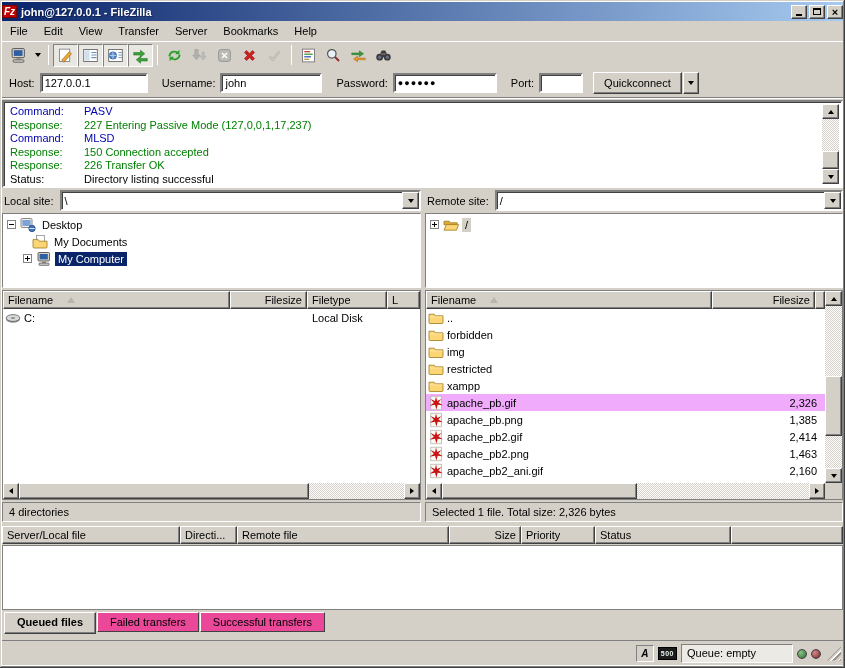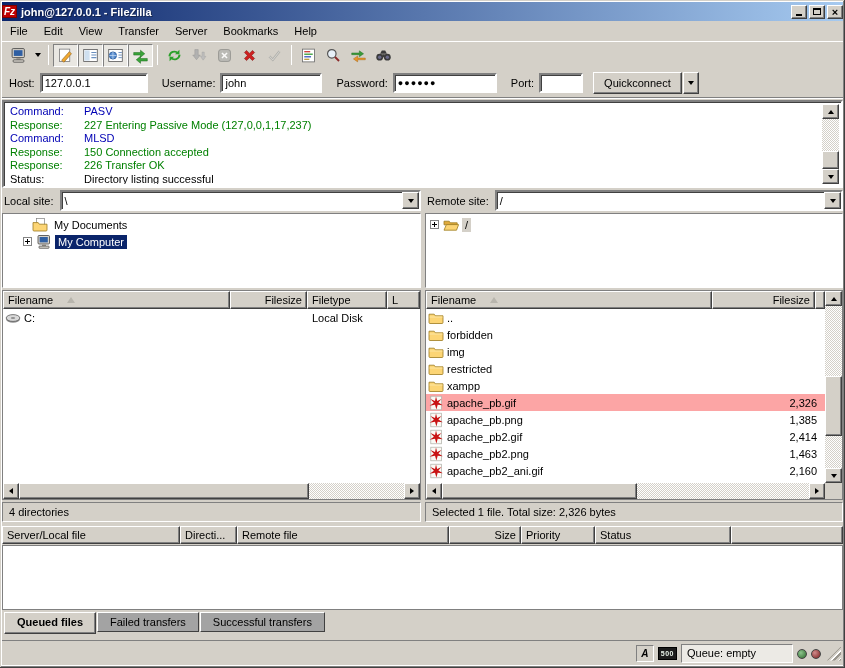--- a/index.html
+++ b/index.html
@@ -98,39 +98,39 @@
   .listpane.locall{left:0;width:419px;}
   .listpane.remotel{left:423px;width:418px;}
   .vsplit2{position:absolute;left:419px;top:0;width:4px;height:234px;background:#d4d0c8;}
   .colhdr{position:absolute;left:0;top:0;right:0;height:18px;display:flex;background:#d4d0c8;}
   .col{height:18px;padding:2px 4px;display:flex;align-items:center;overflow:hidden;white-space:nowrap;}
   .col.right{justify-content:flex-end;}
   .sort-asc{width:0;height:0;border-left:4px solid transparent;border-right:4px solid transparent;
             border-bottom:6px solid #b8b5ad;margin-left:14px;}
   .listbody{position:absolute;left:0;top:18px;bottom:16px;overflow:hidden;background:#fff;}
   .frow{height:17px;display:flex;align-items:center;}
-  .frow.sel{background:#fca5a5;}
+  .frow.sel{background:#f0abfc;}
   .ficon{width:16px;height:16px;margin:0 3px 0 2px;flex:none;}
   .fname{flex:1;overflow:hidden;white-space:nowrap;}
   .fsize{width:100px;text-align:right;padding-right:8px;flex:none;}
   .corner{position:absolute;right:0;bottom:0;width:17px;height:16px;background:#d4d0c8;}
 
   
   .statusline{position:absolute;top:500px;height:20px;background:#d4d0c8;border:1px solid;
               border-color:#808080 #fff #fff #808080;padding:3px 6px;white-space:nowrap;}
   .statusline.ls{left:0;width:419px;}
   .statusline.rs{left:423px;width:418px;}
 
   
   .queuehdr{position:absolute;left:0;top:524px;width:841px;height:19px;display:flex;background:#d4d0c8;}
   .queuebody{position:absolute;left:0;top:543px;width:841px;height:65px;background:#fff;border:1px solid #808080;}
 
   
   .tabsrow{position:absolute;left:0;top:608px;width:841px;height:26px;display:flex;align-items:flex-start;padding:2px 0 0 2px;}
-  .tab{height:20px;padding:3px 12px;background:#a3a3a3;border:1px solid;border-color:#fff #404040 #404040 #fff;
+  .tab{height:20px;padding:3px 12px;background:#ec4899;border:1px solid;border-color:#fff #404040 #404040 #fff;
        margin-right:1px;white-space:nowrap;}
   .tab.active{background:#d4d0c8;font-weight:bold;height:22px;box-shadow:inset -1px -1px 0 #808080;}
 
   
   .statusbar{position:absolute;left:0;top:638px;width:841px;height:26px;display:flex;align-items:center;
              justify-content:flex-end;border-top:1px solid #808080;box-shadow:0 -1px 0 #fff inset;padding-right:2px;gap:4px;}
   .dtype{width:18px;height:17px;border:1px solid;border-color:#808080 #fff #fff #808080;display:flex;align-items:center;
          justify-content:center;font-size:10px;font-weight:bold;font-style:italic;background:#d4d0c8;}
   .speedbadge{background:#1c1c1c;color:#e8f2e8;font-size:7px;font-weight:bold;padding:2px 2px;border:1px solid #000;
               letter-spacing:0.5px;line-height:7px;}
@@ -394,20 +394,29 @@
         <span class="sitelabel">Local site:</span>
         <div class="combo">
           <span>\</span>
           <div class="combo-btn raised">
                 <span class="tri-dn"></span>
               </div>
         </div>
       </div>
       <div class="treebox sunken-flat">
         <div class="trow">
+          <span class="exp">
+                <span class="h"></span>
+              </span>
+          <svg class="ticon">
+                <use href="#i-desktop"></use>
+              </svg>
+          <span class="tlabel">Desktop</span>
+        </div>
+        <div class="trow">
           <span class="indent"></span>
           <svg class="ticon" style="margin-left:11px">
                 <use href="#i-mydocs"></use>
               </svg>
           <span class="tlabel">My Documents</span>
         </div>
         <div class="trow">
           <span class="indent"></span>
           <span class="exp">
                 <span class="h"></span>

